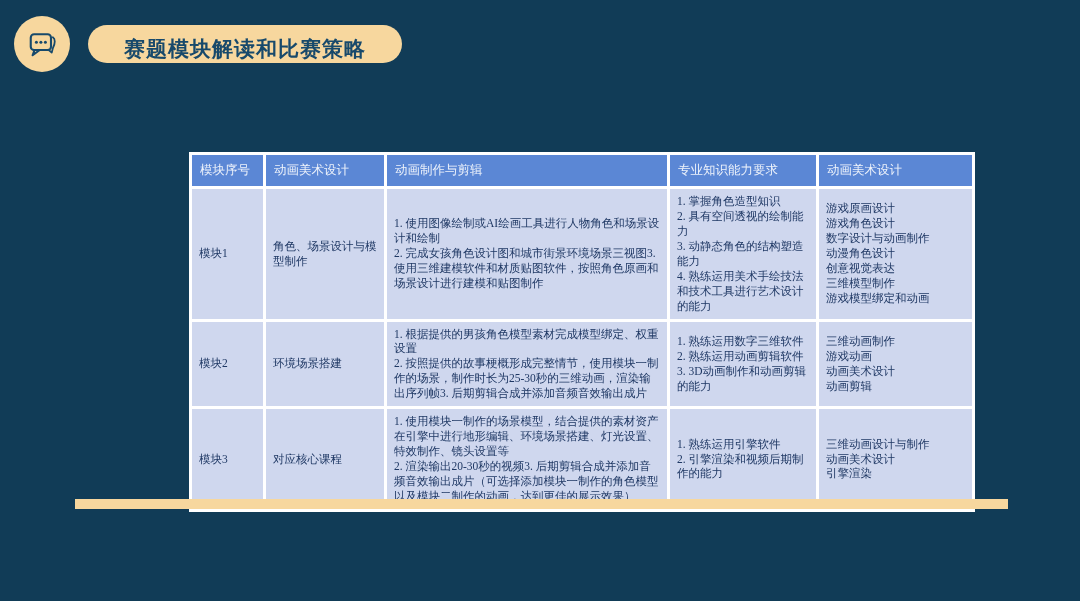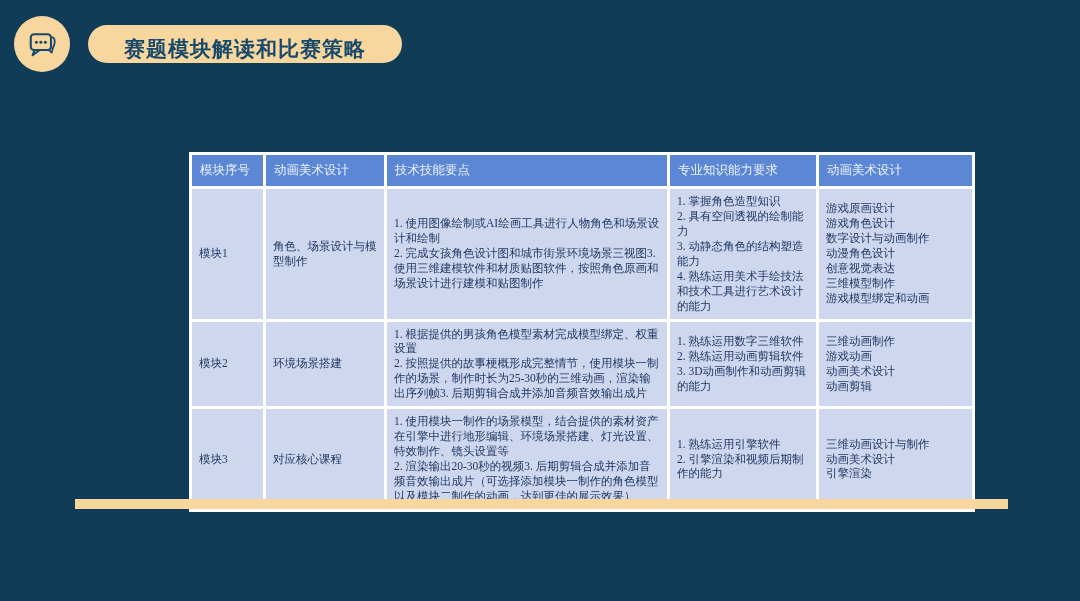--- a/index.html
+++ b/index.html
@@ -123,21 +123,21 @@
         <col class="c1">
           <col class="c2">
           <col class="c3">
           <col class="c4">
           <col class="c5">
       </colgroup>
       <thead>
         <tr>
           <th>模块序号</th>
           <th>动画美术设计</th>
-          <th>技术技能要点</th>
+          <th>动画制作与剪辑</th>
           <th>专业知识能力要求</th>
           <th>动画美术设计</th>
         </tr>
       </thead>
       <tbody>
         <tr class="r1">
           <td>模块1</td>
           <td>角色、场景设计与模型制作</td>
           <td>1. 使用图像绘制或AI绘画工具进行人物角色和场景设计和绘制
 2. 完成女孩角色设计图和城市街景环境场景三视图3. 使用三维建模软件和材质贴图软件，按照角色原画和场景设计进行建模和贴图制作</td>

